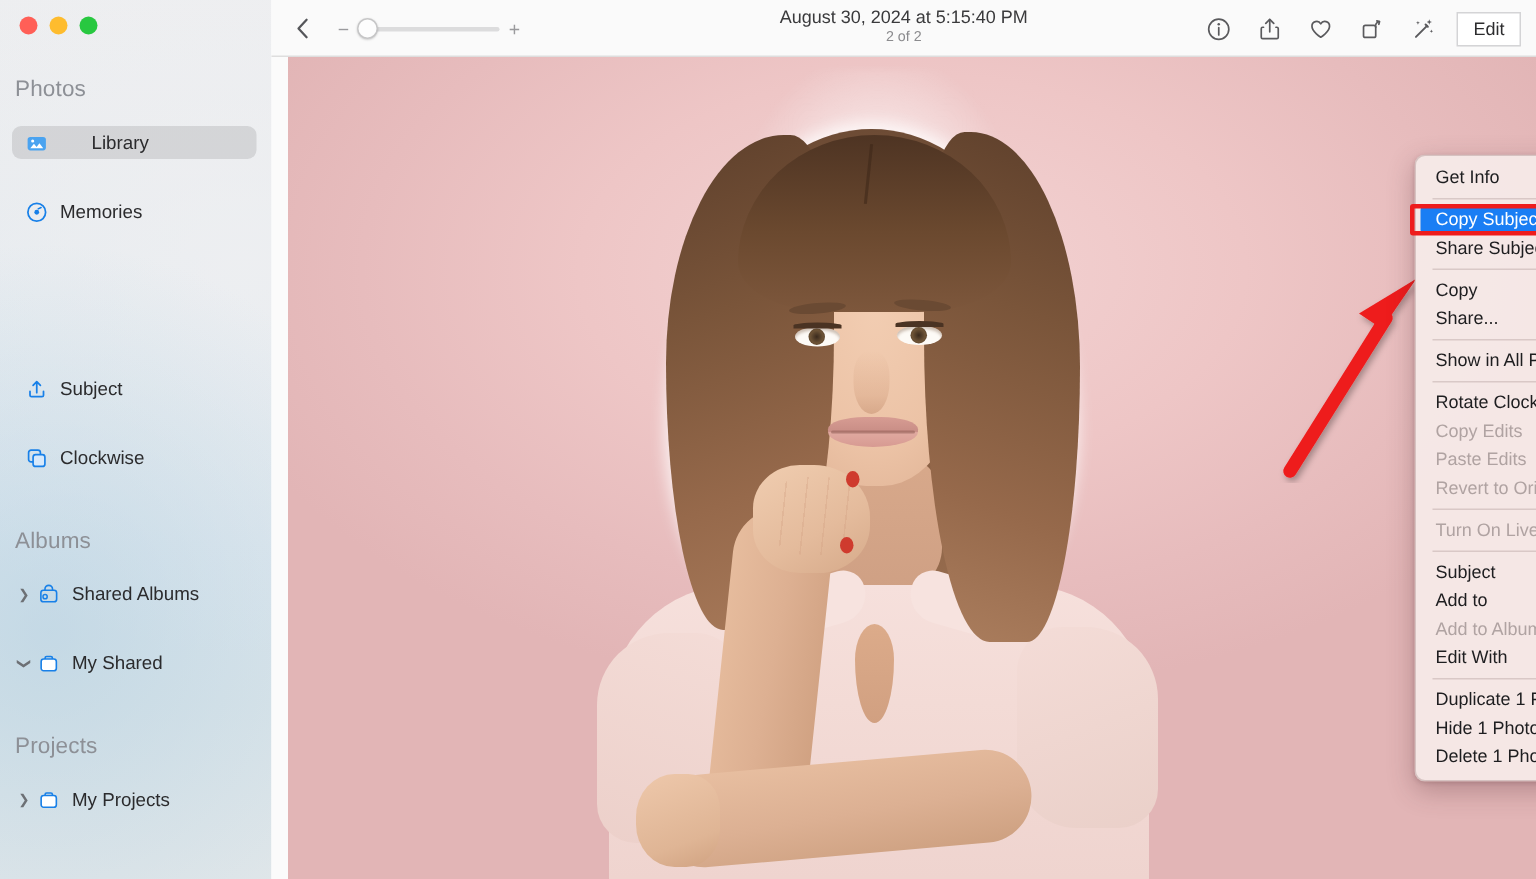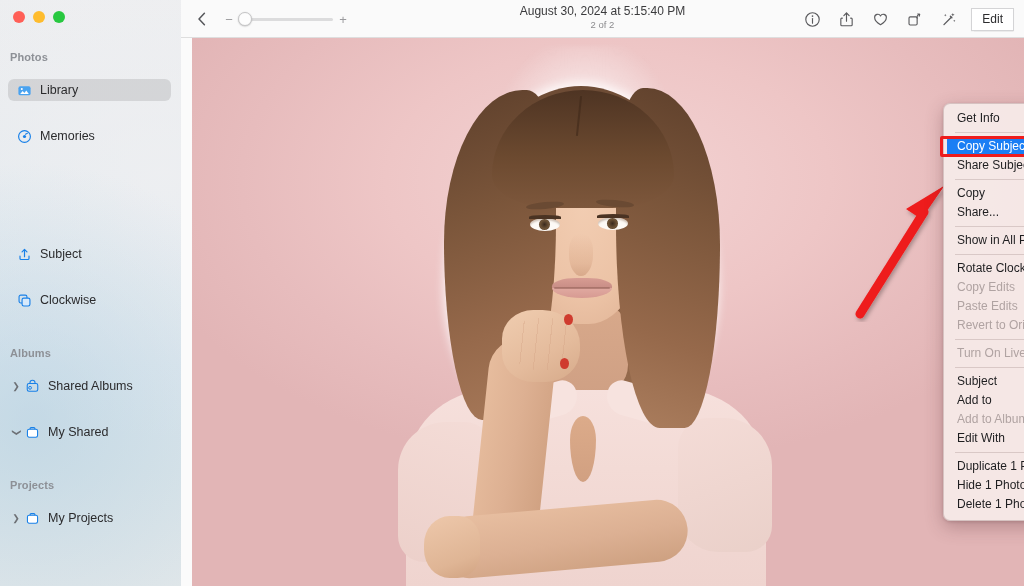--- a/index.html
+++ b/index.html
@@ -55,38 +55,39 @@
     border-radius: 50%;
     display: block;
   }
   .light.red    { background: #ff5f57; }
   .light.yellow { background: #febc2e; }
   .light.green  { background: #28c840; }
 
   .sb-section-title {
     position: absolute;
     left: 10px;
-    font-size: 11px;
-    font-weight: 700;
+    font-size: 15px;
+    font-weight: 400;
     color: #8d9096;
     letter-spacing: 0.1px;
   }
   .sb-row {
     position: absolute;
     left: 8px;
     width: 163px;
     height: 22px;
     display: flex;
     align-items: center;
     border-radius: 6px;
     box-sizing: border-box;
     padding-left: 8px;
   }
   .sb-row.selected {
     background: rgba(0,0,0,0.10);
+    gap: 21px;
   }
   .sb-row .sb-ico {
     width: 17px; height: 17px;
     margin-right: 7px;
     flex: 0 0 17px;
     display: flex;
     align-items: center;
     justify-content: center;
     color: #1880e8;
   }

